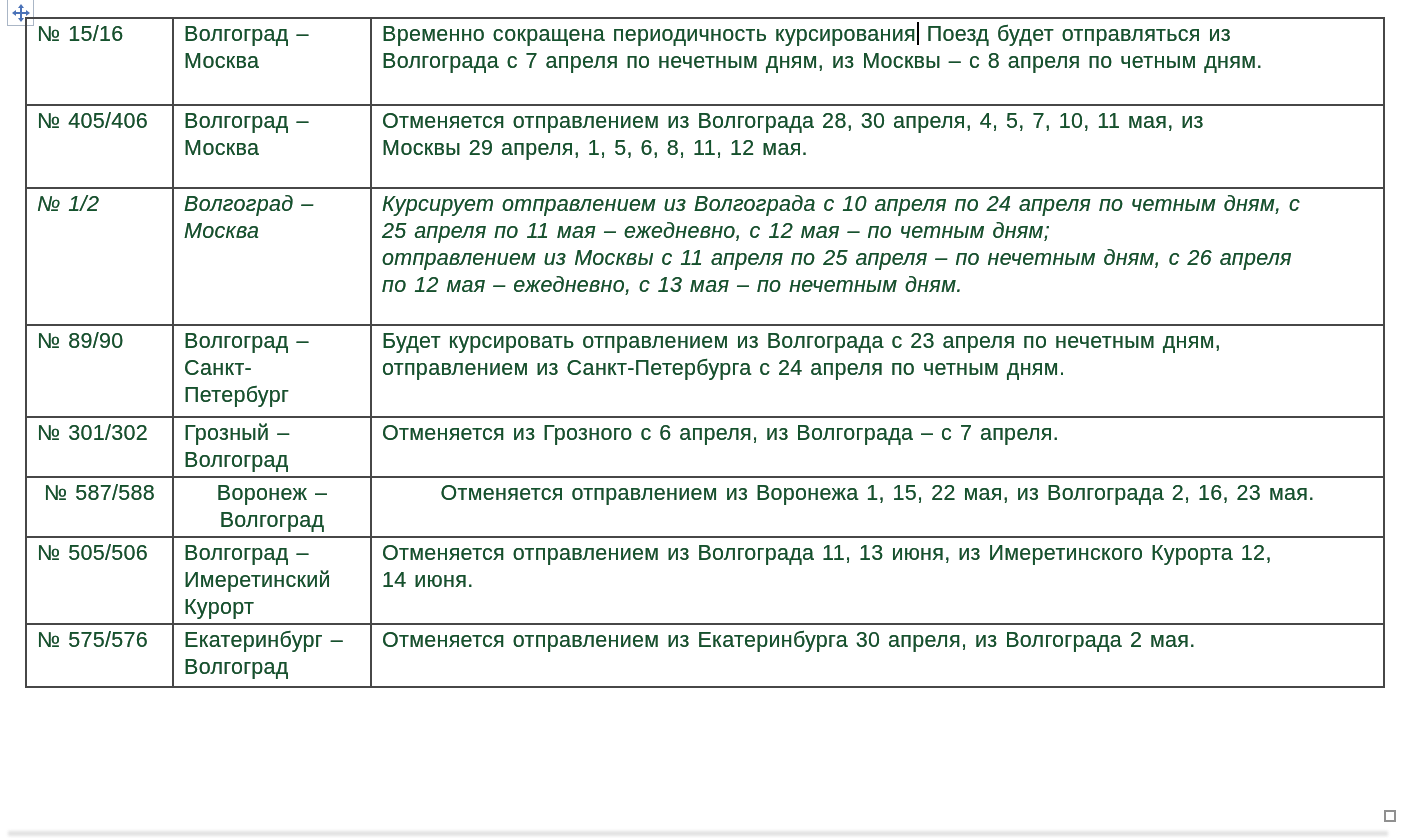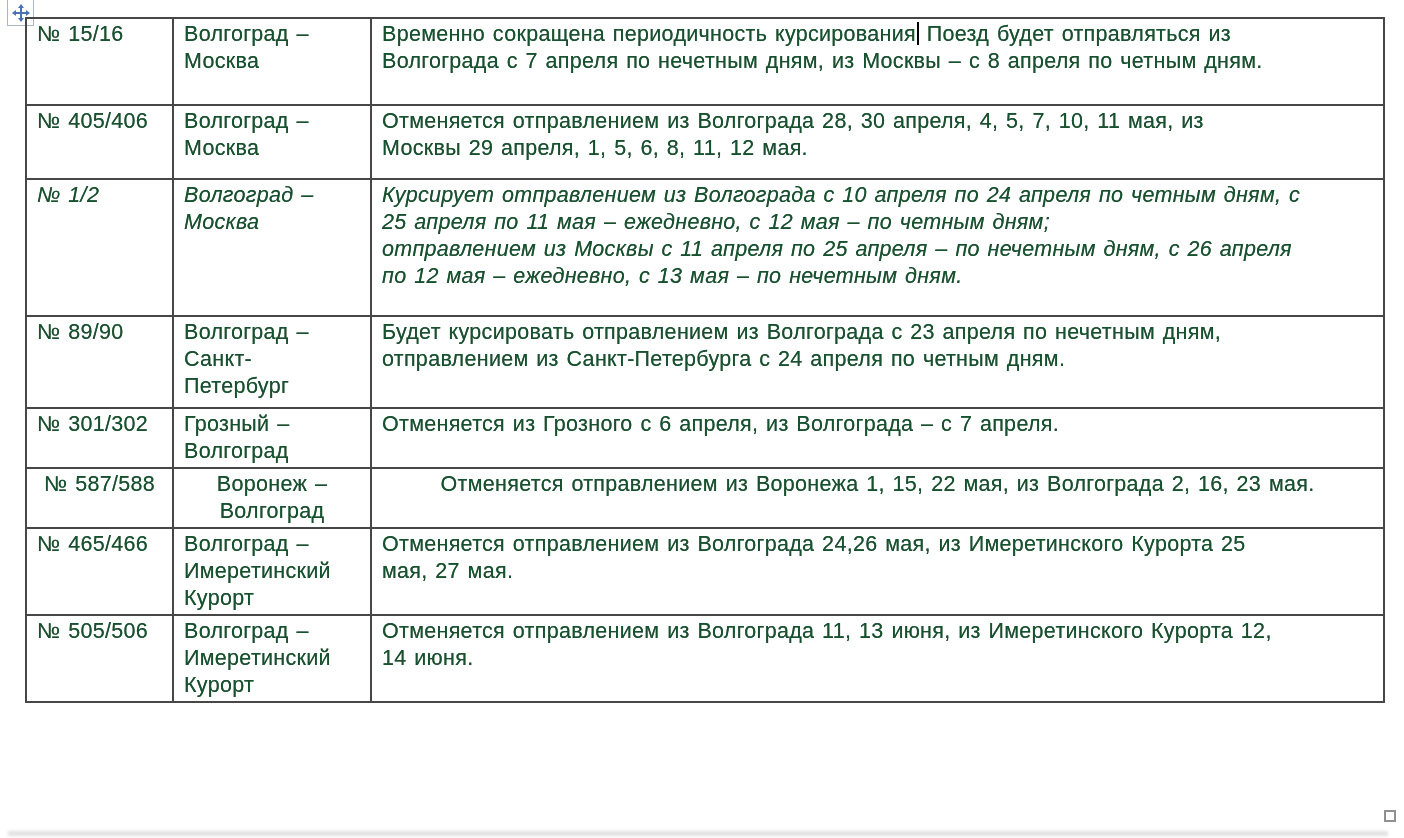--- a/index.html
+++ b/index.html
@@ -42,21 +42,21 @@
     color: #14532d;
     letter-spacing: 0.3px;
     word-spacing: 1.5px;
     text-shadow: 0 0 0.6px rgba(25,25,25,0.65);
   }
   col.c-num   { width: 147px; }
   col.c-route { width: 198px; }
   col.c-desc  { width: 1013px; }
 
   tr.r0 { height: 87px; }
-  tr.r1 { height: 74px; }
+  tr.r1 { height: 83px; }
   tr.r2 { height: 137px; font-style: italic; }
   tr.r3 { height: 92px; }
   tr.r4 { height: 56px; }
   tr.r5 { height: 57px; }
   tr.r6 { height: 55px; text-align: center; }
   tr.r7 { height: 83px; }
   tr.r8 { height: 84px; }
   tr.r9 { height: 63px; }
 
   .pre { white-space: pre-line; }
@@ -160,38 +160,36 @@
         <td><span class="pre">Отменяется из Грозного с 6 апреля, из Волгограда – с 7 апреля.</span></td>
       </tr>
 
       <tr class="r6">
         <td><span class="pre">№ 587/588</span></td>
         <td><span class="pre">Воронеж –
 Волгоград</span></td>
         <td><span class="pre">Отменяется отправлением из Воронежа 1, 15, 22 мая, из Волгограда 2, 16, 23 мая.</span></td>
       </tr>
 
-      <tr class="r7">
-        <td><span class="pre">№ 465/466</span></td>
-        <td><span class="pre">Волгоград –
-Имеретинский
-Курорт</span></td>
-        <td><span class="pre">Отменяется отправлением из Волгограда 24,26 мая, из Имеретинского Курорта 25
-мая, 27 мая.</span></td>
-      </tr>
 
       <tr class="r8">
         <td><span class="pre">№ 505/506</span></td>
         <td><span class="pre">Волгоград –
 Имеретинский
 Курорт</span></td>
         <td><span class="pre">Отменяется отправлением из Волгограда 11, 13 июня, из Имеретинского Курорта 12,
 14 июня.</span></td>
       </tr>
 
+      <tr class="r9">
+        <td><span class="pre">№ 575/576</span></td>
+        <td><span class="pre">Екатеринбург –
+Волгоград</span></td>
+        <td><span class="pre">Отменяется отправлением из Екатеринбурга 30 апреля, из Волгограда 2 мая.</span></td>
+      </tr>
 
     </tbody>
   </table>
 
   <div class="resize-handle"></div>
   <div class="bleed"></div>
 
 </div>
 
 </body></html>

